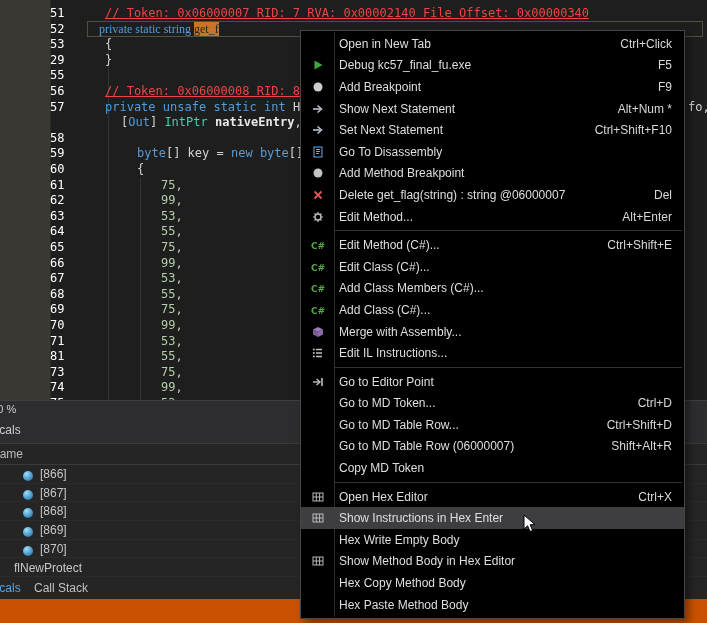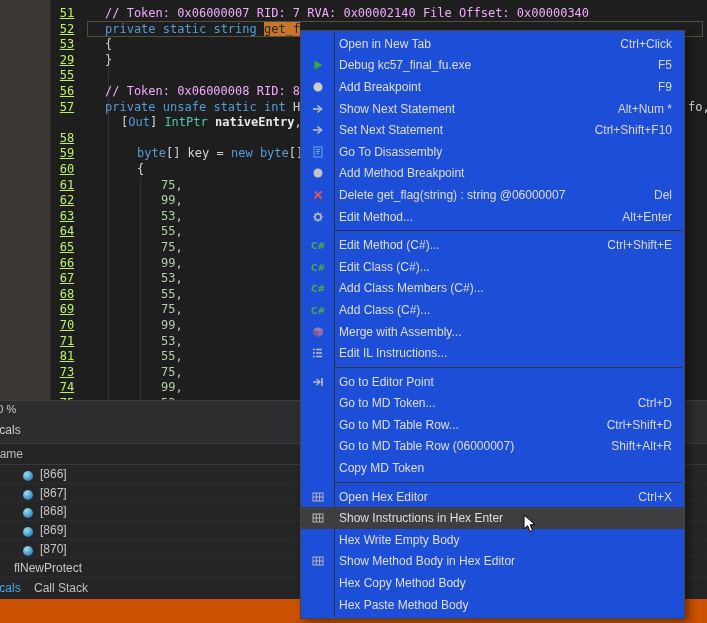--- a/index.html
+++ b/index.html
@@ -4,24 +4,24 @@
 <style>
   html,body{margin:0;padding:0;width:707px;height:623px;overflow:hidden;background:#1E1E1E;}
   body{position:relative;font-family:"Liberation Sans",sans-serif;-webkit-font-smoothing:antialiased;}
 
   
   .editor{position:absolute;left:0;top:0;width:707px;height:400px;background:#1E1E1E;overflow:hidden;}
   .glyph-margin{position:absolute;left:0;top:0;width:50px;height:400px;background:#3B3733;border-right:1px solid #2A2A2A;}
   .indent-guide{position:absolute;width:1px;background:#333333;}
   .cur-line-border{position:absolute;left:87px;width:616px;height:15.6px;border:1px solid #50503F;box-sizing:border-box;}
   .code-row{position:absolute;left:0;width:707px;height:15.6px;font-family:"DejaVu Sans Mono",monospace;font-size:12px;line-height:15.6px;white-space:pre;}
-  .line-num{position:absolute;left:50px;width:34px;text-align:center;color:#bef264;text-decoration:underline;}
+  .line-num{position:absolute;left:50px;width:34px;text-align:left;color:#ffffff;}
   .code-text{position:absolute;top:0;}
   .right-frag{position:absolute;left:688px;top:0;color:#D4D4D4;}
-  .tok-comment{color:#f0abfc;}
+  .tok-comment{color:#ef4444;text-decoration:underline;}
   .tok-kw{color:#569CD6;}
   .tok-plain{color:#D4D4D4;}
   .tok-type{color:#4EC9B0;}
   .tok-num{color:#B5CEA8;}
   .tok-bold{color:#E8E8E8;font-weight:bold;}
   .tok-hl{background:#C8742A;color:#222B16;}
 
   
   .zoom-strip{position:absolute;left:0;top:400px;width:707px;height:17px;background:#2D2D30;border-top:1px solid #3F3F46;box-sizing:border-box;}
   .zoom-label{position:absolute;left:-15px;top:2px;font-size:11px;color:#CCCCCC;}
@@ -40,21 +40,21 @@
   
   .tab-strip{position:absolute;left:0;top:577px;width:707px;height:22px;background:#252526;}
   .tab{position:absolute;top:4px;font-size:12px;}
   .tab.active{left:-14px;color:#4EA6EA;}
   .tab.inactive{left:34px;color:#C0C0C0;}
 
   
   .status-bar{position:absolute;left:0;top:599px;width:707px;height:24px;background:#CA5100;}
 
   
-  .context-menu{position:absolute;left:300px;top:30px;width:385px;height:589px;background:#1d4ed8;border:1px solid #464649;box-sizing:border-box;padding:2px 0;z-index:10;box-shadow:4px 4px 8px rgba(0,0,0,0.4);}
+  .context-menu{position:absolute;left:300px;top:30px;width:385px;height:589px;background:#000000;border:1px solid #464649;box-sizing:border-box;padding:2px 0;z-index:10;box-shadow:4px 4px 8px rgba(0,0,0,0.4);}
   .menu-gutter-line{position:absolute;left:33px;top:1px;bottom:1px;width:1px;background:#2E2E30;}
   .menu-item{position:relative;display:flex;align-items:center;height:21.6px;font-size:12px;color:#DFDFDF;}
   .menu-item.highlighted{background:#3E3E41;}
   .mi-icon{width:33px;display:flex;justify-content:center;align-items:center;flex:none;}
   .mi-label{flex:1;padding-left:5px;white-space:nowrap;overflow:hidden;}
   .mi-shortcut{margin-right:12px;color:#D8D8D8;white-space:nowrap;text-align:center;}
   .menu-sep{height:1px;margin:3px 2px 3px 34px;background:#333337;}
 
   .mouse-cursor{position:absolute;left:523px;top:514px;z-index:30;}
   .defs-holder{position:absolute;width:0;height:0;overflow:hidden;}
@@ -73,21 +73,21 @@
   </svg>
 </div>
 
 <div class="editor">
   <div class="glyph-margin"></div>
   <div class="indent-guide" style="left:108px;top:38px;height:362px;"></div>
   <div class="indent-guide" style="left:140px;top:178px;height:222px;"></div>
   <div id="code-rows">
       <div class="code-row" style="top: 6px;"><span class="line-num">51</span><span class="code-text" style="left: 105px;"><span class="tok-comment">// Token: 0x06000007 RID: 7 RVA: 0x00002140 File Offset: 0x00000340</span></span></div>
       <div class="cur-line-border" style="top: 21.1px;"></div>
-      <div class="code-row" style="top: 21.6px;"><span class="line-num">52</span><span class="code-text" style="left: 105px;"><span class="tok-kw">private</span><span class="tok-plain"> </span><span class="tok-kw">static</span><span class="tok-plain"> </span><span class="tok-kw">string</span><span class="tok-plain"> </span><span class="tok-hl">get_f</span></span></div>
+      <div class="code-row" style="top: 21.6px;"><span class="line-num">52</span><span class="code-text" style="left: 99px; font-family: Liberation Serif, serif;"><span class="tok-kw">private</span><span class="tok-plain"> </span><span class="tok-kw">static</span><span class="tok-plain"> </span><span class="tok-kw">string</span><span class="tok-plain"> </span><span class="tok-hl">get_f</span></span></div>
       <div class="code-row" style="top: 37.2px;"><span class="line-num">53</span><span class="code-text" style="left: 105px;"><span class="tok-plain">{</span></span></div>
       <div class="code-row" style="top: 52.8px;"><span class="line-num">29</span><span class="code-text" style="left: 105px;"><span class="tok-plain">}</span></span></div>
       <div class="code-row" style="top: 68.4px;"><span class="line-num">55</span><span class="code-text" style="left: 105px;"></span></div>
       <div class="code-row" style="top: 84px;"><span class="line-num">56</span><span class="code-text" style="left: 105px;"><span class="tok-comment">// Token: 0x06000008 RID: 8</span></span></div>
       <div class="code-row" style="top: 99.6px;"><span class="line-num">57</span><span class="code-text" style="left: 105px;"><span class="tok-kw">private</span><span class="tok-plain"> </span><span class="tok-kw">unsafe</span><span class="tok-plain"> </span><span class="tok-kw">static</span><span class="tok-plain"> </span><span class="tok-kw">int</span><span class="tok-plain"> H</span></span><span class="right-frag">fo,</span></div>
       <div class="code-row" style="top: 115.2px;"><span class="line-num"></span><span class="code-text" style="left: 121px;"><span class="tok-plain">[</span><span class="tok-kw">Out</span><span class="tok-plain">] </span><span class="tok-type">IntPtr</span><span class="tok-plain"> </span><span class="tok-bold">nativeEntry</span><span class="tok-plain">,</span></span></div>
       <div class="code-row" style="top: 130.8px;"><span class="line-num">58</span><span class="code-text" style="left: 105px;"></span></div>
       <div class="code-row" style="top: 146.4px;"><span class="line-num">59</span><span class="code-text" style="left: 137px;"><span class="tok-kw">byte</span><span class="tok-plain">[] </span><span class="tok-plain">key</span><span class="tok-plain"> = </span><span class="tok-kw">new</span><span class="tok-plain"> </span><span class="tok-kw">byte</span><span class="tok-plain">[]</span></span></div>
       <div class="code-row" style="top: 162px;"><span class="line-num">60</span><span class="code-text" style="left: 137px;"><span class="tok-plain">{</span></span></div>
       <div class="code-row" style="top: 177.6px;"><span class="line-num">61</span><span class="code-text" style="left: 161px;"><span class="tok-num">75,</span></span></div>

